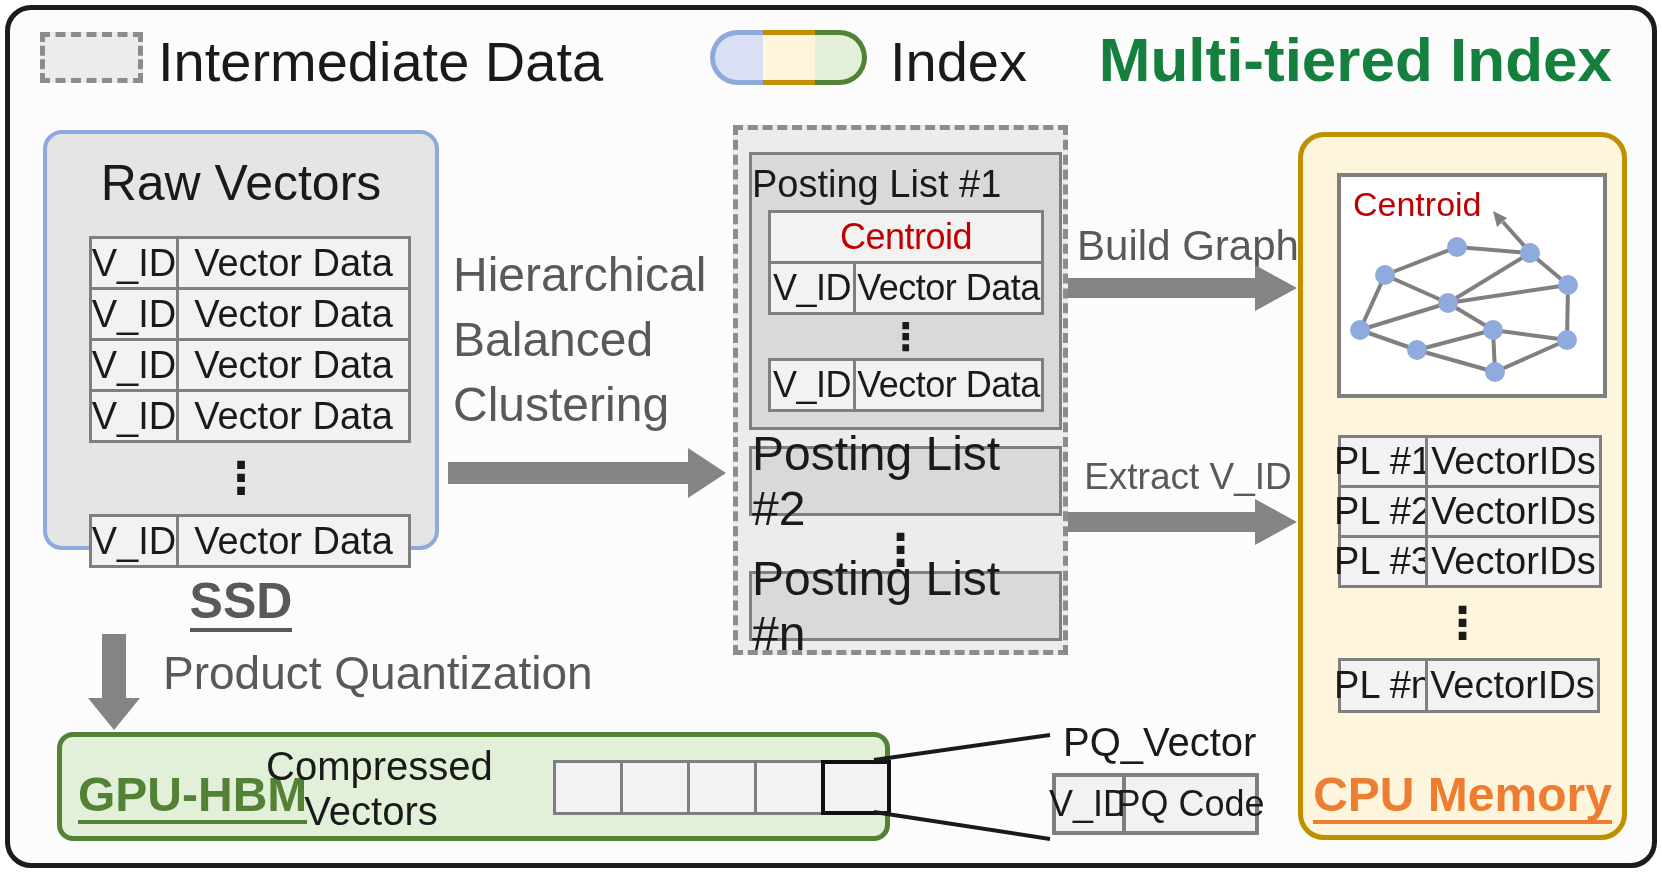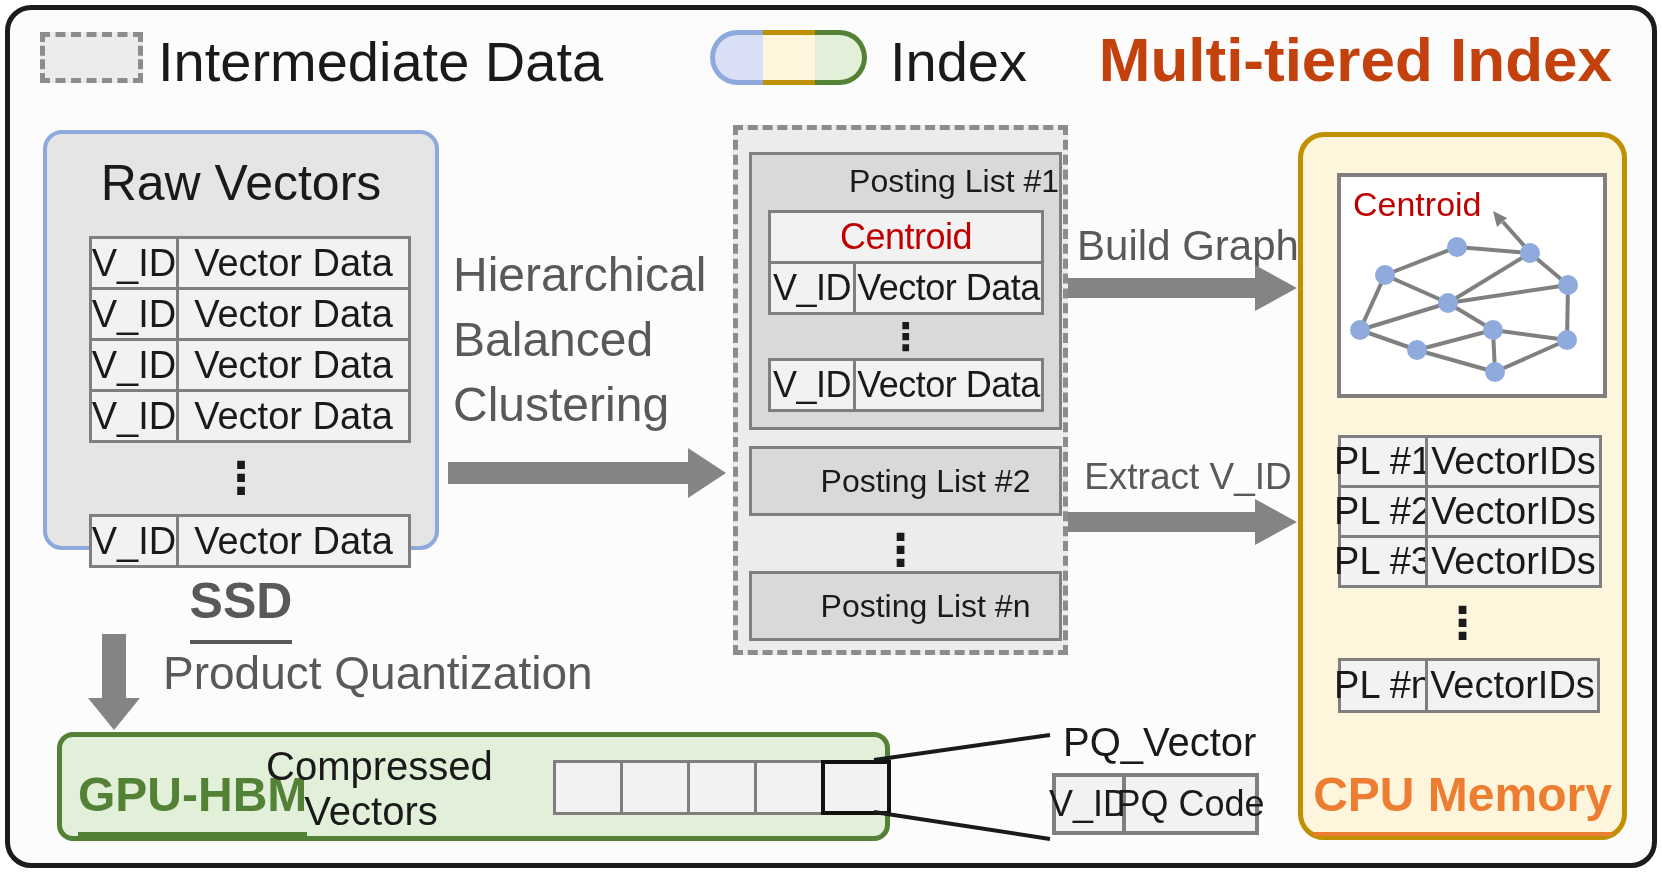--- a/index.html
+++ b/index.html
@@ -18,21 +18,21 @@
   
   .legend-swatch-dashed {
     left:40px; top:32px; width:103px; height:51px;
     border:5px dashed #8c8c8c; background:#ececec;
   }
   .legend-text { top:29px; font-size:56px; white-space:nowrap; }
   .pill-seg { top:30px; height:55px; }
   .pill-blue  { left:710px; width:53px; background:#d9e0f6; border:5px solid #8ea9db; border-right:none; border-radius:28px 0 0 28px; }
   .pill-cream { left:763px; width:52px; background:#fdf6dd; border-top:5px solid #bf9000; border-bottom:5px solid #bf9000; }
   .pill-green { left:815px; width:52px; background:#e2efd9; border:5px solid #538135; border-left:none; border-radius:0 28px 28px 0; }
-  .main-title { right:50px; top:24px; font-size:62px; font-weight:bold; color:#c2410c; white-space:nowrap; }
+  .main-title { right:50px; top:24px; font-size:62px; font-weight:bold; color:#15803d; white-space:nowrap; }
 
   
   .cellrow { display:flex; }
   .cellrow + .cellrow { margin-top:-3px; }
   .cell {
     background:#f2f2f2; border:3px solid #7f7f7f;
     display:flex; align-items:center; justify-content:center; white-space:nowrap;
   }
   .cell + .cell { margin-left:-3px; }
   .dots { text-align:center; font-weight:bold; color:#1a1a1a; }
@@ -41,42 +41,42 @@
   .ssd-box { left:43px; top:130px; width:396px; height:420px;
     background:#e5e5e5; border:4px solid #8ea9db; border-radius:19px; }
   .ssd-title { top:20px; width:100%; text-align:center; font-size:50px; }
   .ssd-table { left:42px; top:102px; width:322px; }
   .ssd-table .cell { height:54px; font-size:38px; }
   .cell-id { width:90px; flex:none; }
   .cell-data { flex:1; }
   .ssd-dots { top:318px; width:100%; font-size:44px; }
   .ssd-last { left:42px; top:380px; width:322px; }
   .ssd-label { top:438px; width:100%; text-align:center; font-size:50px; font-weight:bold; color:#595959; }
-  .ulined { display:inline-block; border-bottom:4px solid currentColor; padding-bottom:12px; line-height:1.05; }
+  .ulined { display:inline-block; border-bottom:4px solid currentColor; padding-bottom:0; line-height:1.05; }
 
   
   .flow-label { color:#595959; white-space:nowrap; }
   .hbc-label { left:453px; top:242px; font-size:48px; line-height:65px; }
   .build-label { left:1070px; top:222px; width:236px; text-align:center; font-size:42px; }
   .extract-label { left:1068px; top:456px; width:240px; text-align:center; font-size:37px; }
   .pq-flow-label { left:163px; top:646px; font-size:46px; }
 
   
   .mid-box { left:733px; top:125px; width:335px; height:530px;
     border:5px dashed #8c8c8c; background:#ececec; }
   .pl-box { background:#d9d9d9; border:3px solid #7f7f7f; }
   .pl1 { left:11px; top:22px; width:313px; height:278px; }
-  .pl1-title { top:8px; width:100%; text-align:right; font-size:32px;padding-left:35px; }
+  .pl1-title { top:8px; width:100%; text-align:left; font-size:38px; }
   .pl1-cells { left:16px; top:55px; width:276px; }
   .pl1-cells .cell { height:54px; font-size:36px; letter-spacing:-0.5px; }
   .pl1-cells .cell-id { width:88px; }
   .centroid-cell { color:#c00000; }
   .pl1-dots { top:160px; width:100%; font-size:38px; }
   .pl1-row2 { left:16px; top:203px; width:276px; }
-  .pl-solo { display:flex; align-items:center; justify-content:center; font-size:32px;padding-left:40px; }
+  .pl-solo { display:flex; align-items:center; justify-content:center; font-size:48px; }
   .pl2 { left:11px; top:316px; width:313px; height:70px; }
   .mid-dots { top:394px; width:100%; font-size:44px; }
   .pln { left:11px; top:441px; width:313px; height:70px; }
 
   
   .cpu-box { left:1298px; top:132px; width:329px; height:708px;
     background:#fdf6dd; border:5px solid #bf9000; border-radius:26px; }
   .graph-panel { left:34px; top:36px; width:270px; height:225px;
     background:#ffffff; border:4px solid #7f7f7f; }
   .graph-centroid { left:12px; top:8px; font-size:34px; color:#c00000; }

